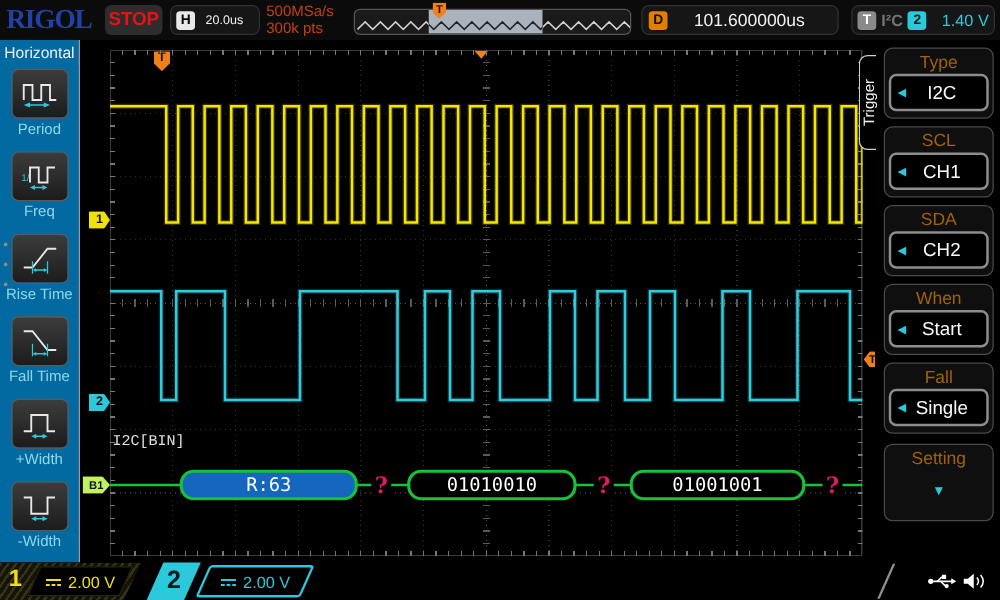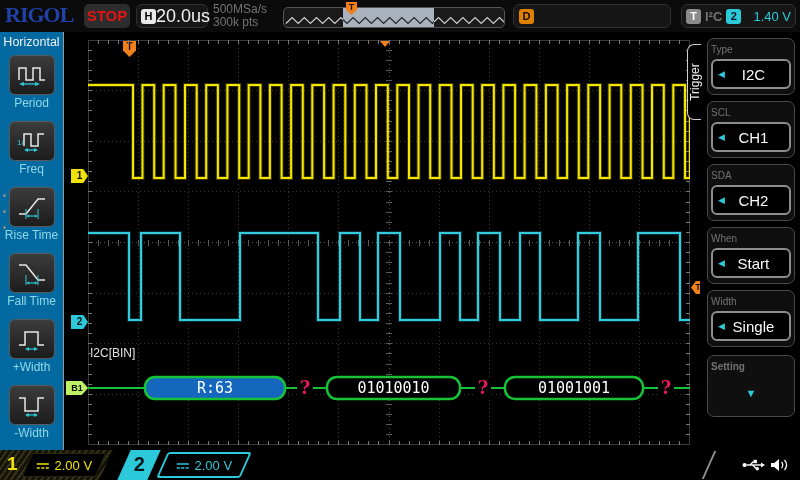--- a/index.html
+++ b/index.html
@@ -12,22 +12,22 @@
   .logo{position:absolute;left:5px;top:2px;font-family:"Liberation Serif",serif;
     font-weight:bold;font-size:22px;letter-spacing:-1px;color:#1f41a8;}
   .stop-btn{position:absolute;left:84px;top:4px;width:46px;height:24px;background:#2d2d2d;
     border-radius:5px;color:#e21414;font-weight:bold;font-size:15px;text-align:center;line-height:24px;}
   .tb-box{position:absolute;top:4px;height:24px;background:#161616;border:1px solid #303030;
     border-radius:6px;display:flex;align-items:center;}
   .hbox{left:136px;width:72px;padding:0 4px;}
   .badge{display:inline-block;width:15px;height:15px;border-radius:3px;font-weight:bold;
     font-size:11px;text-align:center;line-height:15px;flex:0 0 auto;}
   .hbadge{background:#e8e8e8;color:#000;}
-  .hval{flex:1;text-align:center;color:#f0f0f0;font-size:18px;}
-  .acq{position:absolute;left:213px;top:3px;color:#737373;font-size:12px;line-height:13px;}
+  .hval{flex:1;text-align:center;color:#f0f0f0;font-size:10px;}
+  .acq{position:absolute;left:213px;top:3px;color:#c2410c;font-size:12px;line-height:13px;}
   .preview{position:absolute;left:283px;top:7px;width:222px;height:21px;background:#1a1a1a;
     border:1px solid #555;border-radius:5px;overflow:hidden;}
   .pv-flag{position:absolute;left:346px;top:2px;width:11px;height:13px;background:#f08019;
     clip-path:polygon(0 0,100% 0,100% 60%,50% 100%,0 60%);color:#2a1200;font-size:9px;
     font-weight:bold;text-align:center;line-height:10px;z-index:3;}
   .dbox{left:513px;width:158px;padding:0 5px;}
   .dbadge{background:#e08000;color:#140a00;}
   .dval{flex:1;text-align:center;color:#f2f2f2;font-size:14px;}
   .tbox{left:681px;width:115px;padding:0 4px;gap:4px;}
   .tbadge{background:#8a8a8a;color:#fff;}
@@ -42,21 +42,21 @@
   #left-menu-items{display:flex;flex-direction:column;align-items:center;gap:11px;padding-top:6px;text-align:center;}
   .lm-item{display:flex;flex-direction:column;align-items:center;}
   .lm-btn{width:46px;height:40px;border:1px solid #5a5a5a;border-radius:6px;
     background:linear-gradient(#3c3c3c,#1c1c1c);display:flex;align-items:center;justify-content:center;}
   .lm-label{color:#8fd9e6;font-size:12px;margin-top:1px;white-space:nowrap;}
   .scroll-dots{position:absolute;left:3px;top:162px;}
   .scroll-dots div{width:3px;height:3px;border-radius:50%;background:#8a8a8a;margin-bottom:13px;}
 
   
   .grid-area{position:absolute;left:88px;top:40px;width:602px;height:405px;}
-  .decode-label{position:absolute;left:2px;top:306px;color:#e0e0e0;font-size:12px;}
+  .decode-label{position:absolute;left:2px;top:306px;color:#e0e0e0;font-size:12px;font-family:Liberation Mono, monospace;}
   .trig-flag{position:absolute;left:35px;top:1px;width:13px;height:16px;background:#f08019;
     clip-path:polygon(0 0,100% 0,100% 60%,50% 100%,0 60%);color:#2a1200;font-size:10px;
     font-weight:bold;text-align:center;line-height:12px;}
   .center-tri{position:absolute;left:291px;top:0;width:0;height:0;
     border-left:6px solid transparent;border-right:6px solid transparent;border-top:7px solid #f08019;}
 
   .side-tag{position:absolute;font-weight:bold;color:#101010;text-align:center;}
   .tag-right{clip-path:polygon(0 0,72% 0,100% 50%,72% 100%,0 100%);}
   .ch1-tag{left:71px;top:169px;width:17px;height:14px;background:#f0e10a;font-size:10px;line-height:14px;}
   .ch2-tag{left:71px;top:315px;width:17px;height:14px;background:#2cc9da;font-size:10px;line-height:14px;}
@@ -66,26 +66,26 @@
 
   
   .rmenu{position:absolute;left:700px;top:32px;width:100px;height:418px;background:#000;}
   .trigger-tab{position:absolute;left:-13px;top:12px;width:14px;height:76px;
     border:1px solid #cfcfcf;border-right:none;border-radius:7px 0 0 7px;background:#000;}
   .trigger-tab span{position:absolute;left:50%;top:50%;transform:translate(-50%,-50%) rotate(-90deg);
     color:#f0f0f0;font-size:12px;white-space:nowrap;}
   #right-menu-items{padding:6px 5px 0 7px;}
   .rm-group{border:1px solid #4a4a4a;border-radius:7px;background:#0f0f0f;
     padding:2px 3px 5px;margin-bottom:6px;}
-  .rm-label{color:#737373;font-size:10px;text-align:left;line-height:17px;}
+  .rm-label{color:#a16207;font-size:14px;text-align:center;line-height:17px;}
   .rm-btn{height:30px;border:2px solid #8d8d8d;border-radius:6px;background:#000;
     display:flex;align-items:center;margin-top:1px;}
   .rm-tri{color:#2cc9da;font-size:9px;margin:0 0 0 5px;flex:0 0 auto;}
   .rm-val{flex:1;text-align:center;color:#fafafa;font-size:15px;margin-right:7px;}
-  .rm-setting{height:62px;margin-top:8px;font-weight:bold;}
+  .rm-setting{height:62px;margin-top:8px;}
   .rm-set-arrow{color:#2cc9da;font-size:11px;text-align:center;margin-top:12px;}
 
   
   .chbar{position:absolute;left:0;top:450px;width:800px;height:30px;background:#000;}
   .ch1-block{position:absolute;left:0;top:0;width:113px;height:30px;
     clip-path:polygon(0 0,113px 0,99px 30px,0 30px);
     background:repeating-linear-gradient(125deg,#34321a 0 2px,#141306 2px 5px);}
   .ch1-num{position:absolute;left:7px;top:3px;color:#f0e10a;font-size:19px;font-weight:bold;}
   .ch1-box{position:absolute;left:27px;top:3px;width:74px;height:24px;background:#000;
     border:1px solid #26250f;transform:skewX(-24deg);display:flex;align-items:center;}
@@ -135,20 +135,21 @@
               <rect x="59" y="0" width="91" height="19"></rect>
             </clipPath>
           </defs>
           <polyline points="2,15.5 8.1,9.5 14.2,15.5 20.299999999999997,9.5 26.4,15.5 32.5,9.5 38.599999999999994,15.5 44.699999999999996,9.5 50.8,15.5 56.9,9.5 63,15.5 69.1,9.5 75.19999999999999,15.5 81.3,9.5 87.39999999999999,15.5 93.5,9.5 99.6,15.5 105.69999999999999,9.5 111.8,15.5 117.89999999999999,9.5 124,15.5 130.1,9.5 136.2,15.5 142.29999999999998,9.5 148.39999999999998,15.5 154.5,9.5 160.6,15.5 166.7,9.5 172.79999999999998,15.5 178.89999999999998,9.5 185,15.5 191.1,9.5 197.2,15.5 203.29999999999998,9.5 209.39999999999998,15.5 215.5,9.5 221.6,15.5 " fill="none" stroke="#cfcfcf" stroke-width="1.2" clip-path="url(#pvl)"></polyline>
           <polyline points="2,15.5 8.1,9.5 14.2,15.5 20.299999999999997,9.5 26.4,15.5 32.5,9.5 38.599999999999994,15.5 44.699999999999996,9.5 50.8,15.5 56.9,9.5 63,15.5 69.1,9.5 75.19999999999999,15.5 81.3,9.5 87.39999999999999,15.5 93.5,9.5 99.6,15.5 105.69999999999999,9.5 111.8,15.5 117.89999999999999,9.5 124,15.5 130.1,9.5 136.2,15.5 142.29999999999998,9.5 148.39999999999998,15.5 154.5,9.5 160.6,15.5 166.7,9.5 172.79999999999998,15.5 178.89999999999998,9.5 185,15.5 191.1,9.5 197.2,15.5 203.29999999999998,9.5 209.39999999999998,15.5 215.5,9.5 221.6,15.5 " fill="none" stroke="#cfcfcf" stroke-width="1.2" clip-path="url(#pvr)"></polyline>
           <polyline points="2,15.5 8.1,9.5 14.2,15.5 20.299999999999997,9.5 26.4,15.5 32.5,9.5 38.599999999999994,15.5 44.699999999999996,9.5 50.8,15.5 56.9,9.5 63,15.5 69.1,9.5 75.19999999999999,15.5 81.3,9.5 87.39999999999999,15.5 93.5,9.5 99.6,15.5 105.69999999999999,9.5 111.8,15.5 117.89999999999999,9.5 124,15.5 130.1,9.5 136.2,15.5 142.29999999999998,9.5 148.39999999999998,15.5 154.5,9.5 160.6,15.5 166.7,9.5 172.79999999999998,15.5 178.89999999999998,9.5 185,15.5 191.1,9.5 197.2,15.5 203.29999999999998,9.5 209.39999999999998,15.5 215.5,9.5 221.6,15.5 " fill="none" stroke="#22262a" stroke-width="1.2" clip-path="url(#pvm)"></polyline>
         </svg></div>
     <div class="pv-flag">T</div>
     <div class="tb-box dbox">
       <span class="badge dbadge">D</span>
+      <span class="dval">101.600000us</span>
     </div>
     <div class="tb-box tbox">
       <span class="badge tbadge">T</span>
       <span class="ttype">I²C</span>
       <span class="badge t2badge">2</span>
       <span class="tlevel">1.40 V</span>
     </div>
   </div>
 
   <div class="sidebar">
@@ -605,21 +606,21 @@
           </div>
         </div>
         <div class="rm-group">
           <div class="rm-label">When</div>
           <div class="rm-btn">
             <span class="rm-tri">◀</span>
             <span class="rm-val">Start</span>
           </div>
         </div>
         <div class="rm-group">
-          <div class="rm-label">Width</div>
+          <div class="rm-label">Fall</div>
           <div class="rm-btn">
             <span class="rm-tri">◀</span>
             <span class="rm-val">Single</span>
           </div>
         </div>
         <div class="rm-group rm-setting">
           <div class="rm-label">Setting</div>
           <div class="rm-set-arrow">▼</div>
         </div>
       </div>

